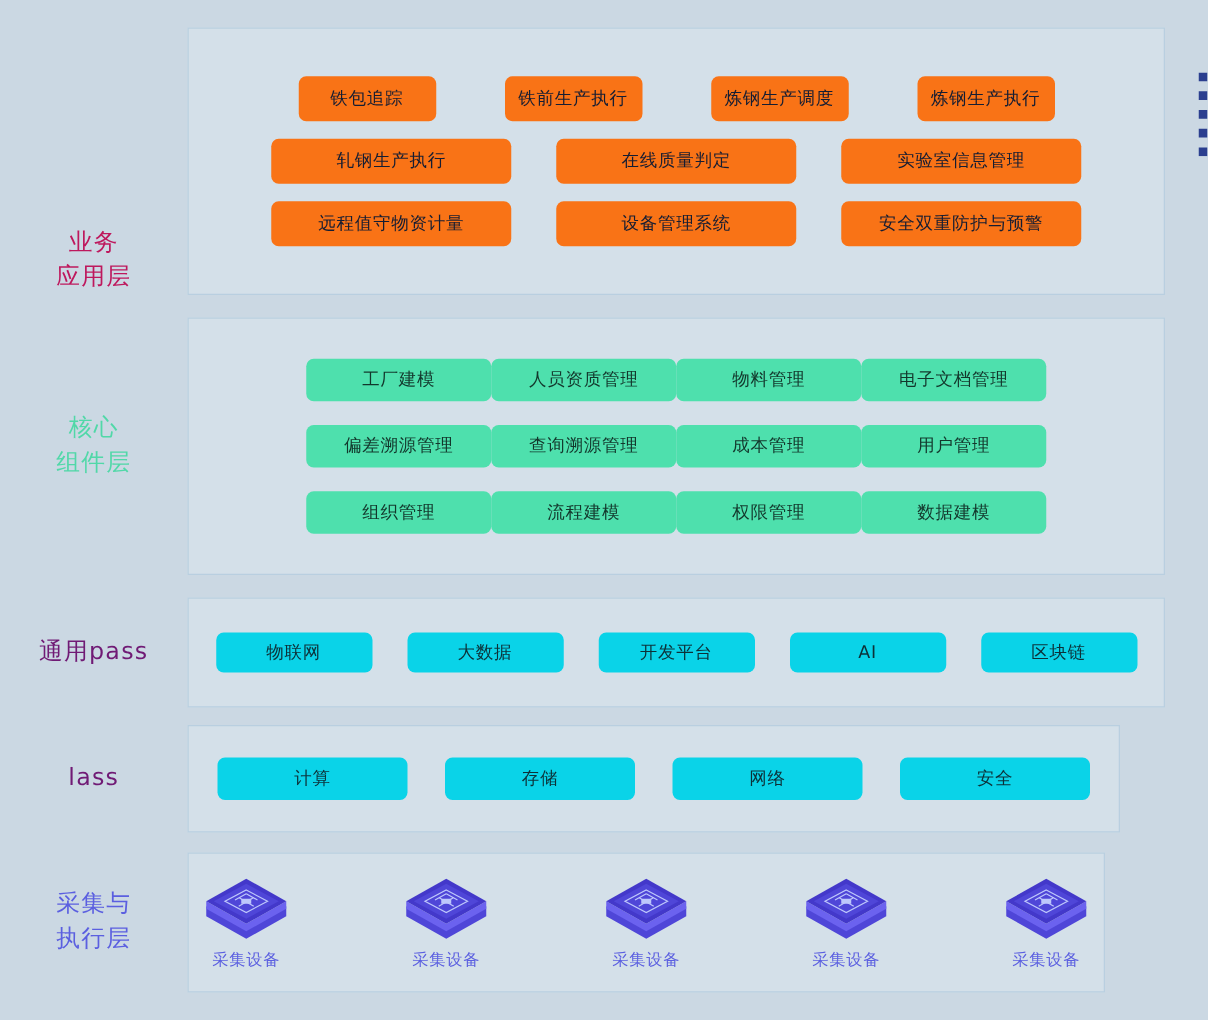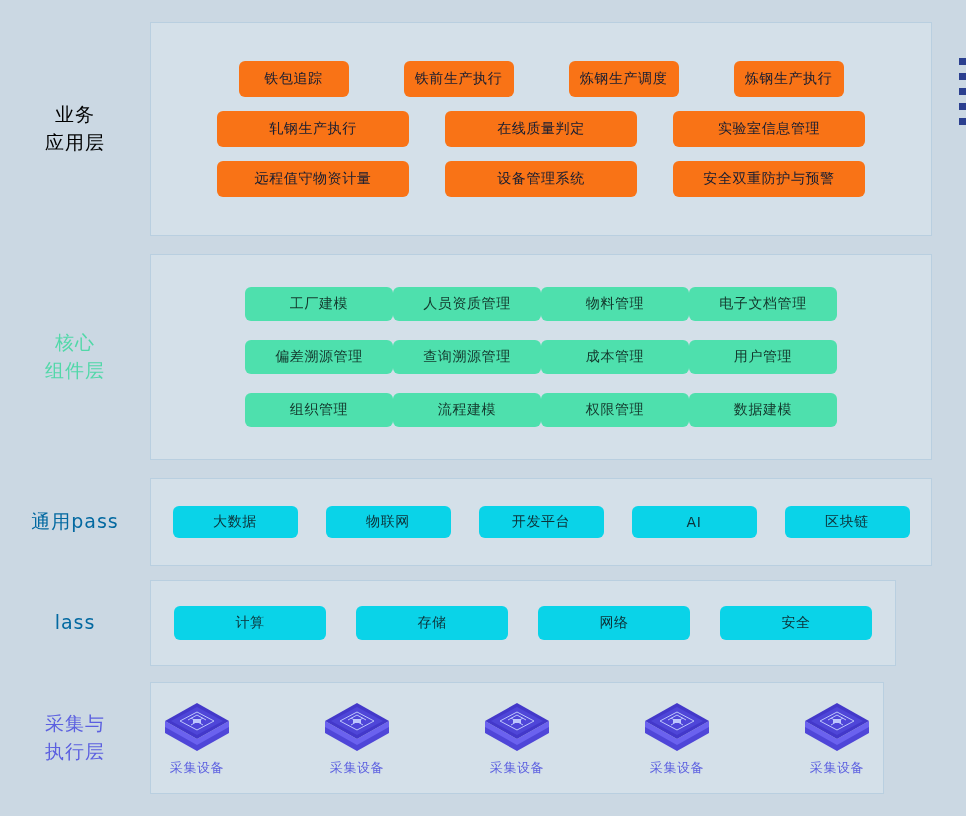--- a/index.html
+++ b/index.html
@@ -36,23 +36,23 @@
     align-items: center;
     justify-content: center;
     text-align: center;
     font-size: 19px;
     line-height: 1.45;
     letter-spacing: 1px;
     font-weight: 400;
   }
   .layer-label .ln { display: block; white-space: nowrap; }
 
-  .label-blue  { color: #000000; }
+  .label-blue  { color: #be185d; justify-content: flex-end; }
   .label-green { color: #51d8a8; }
-  .label-cyan  { color: #0369a1; }
+  .label-cyan  { color: #701a75; }
   .label-indigo{ color: #5b5fe0; }
 
   .layer-panel {
     flex: 1 1 auto;
     background: #d4e0e9;
     border: 1px solid #b9cfe0;
     box-sizing: border-box;
     display: flex;
     flex-direction: column;
     justify-content: center;
@@ -207,22 +207,22 @@
       </div>
     </div>
   </div>
 
   <div class="layer-row" id="row-paas">
     <div class="layer-label label-cyan">
       <span class="ln">通用pass</span>
     </div>
     <div class="layer-panel">
       <div class="pill-row">
+        <div class="pill pill-cyan">物联网</div>
         <div class="pill pill-cyan">大数据</div>
-        <div class="pill pill-cyan">物联网</div>
         <div class="pill pill-cyan">开发平台</div>
         <div class="pill pill-cyan">AI</div>
         <div class="pill pill-cyan">区块链</div>
       </div>
     </div>
   </div>
 
   <div class="layer-row" id="row-iaas">
     <div class="layer-label label-cyan">
       <span class="ln">lass</span>

